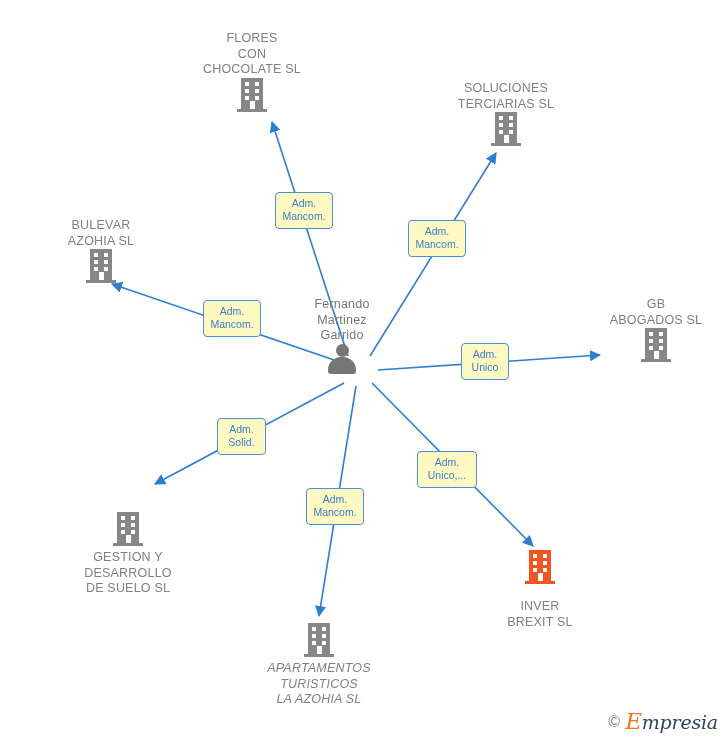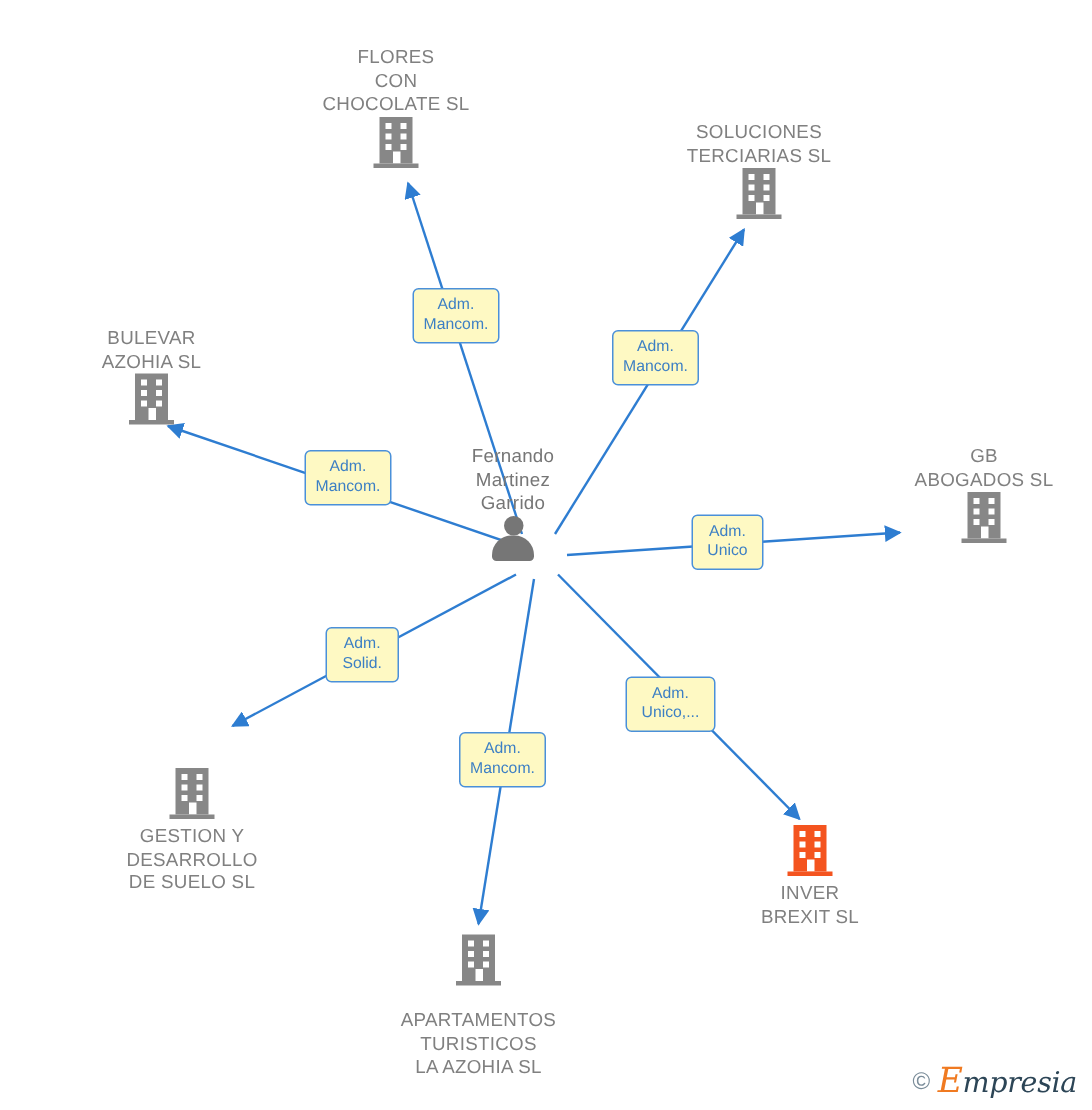--- a/index.html
+++ b/index.html
@@ -194,21 +194,21 @@
 
   <div class="elabel" style="left:217px; top:418px; width:49px;">Adm.
 Solid.</div>
 
   <div class="elabel" style="left:417px; top:451px; width:60px;">Adm.
 Unico,...</div>
 
   <div class="elabel" style="left:306px; top:488px; width:58px;">Adm.
 Mancom.</div>
 
-  <div class="node" style="left:264px; top:31px;">
+  <div class="node" style="left:252px; top:31px;">
     <div class="caption">FLORES
 CON
 CHOCOLATE SL</div>
     <div class="glyph">
       <span class="bld">
         <span class="body"></span>
         <span class="win" style="left:8px;  top:4px;"></span>
         <span class="win" style="left:18px; top:4px;"></span>
         <span class="win" style="left:8px;  top:11px;"></span>
         <span class="win" style="left:18px; top:11px;"></span>
@@ -312,39 +312,39 @@
         <span class="win" style="left:8px;  top:4px;"></span>
         <span class="win" style="left:18px; top:4px;"></span>
         <span class="win" style="left:8px;  top:11px;"></span>
         <span class="win" style="left:18px; top:11px;"></span>
         <span class="win" style="left:8px;  top:18px;"></span>
         <span class="win" style="left:18px; top:18px;"></span>
         <span class="door"></span>
         <span class="base"></span>
       </span>
     </div>
-    <div class="caption" style="margin-top:4px;">INVER
+    <div class="caption" style="margin-top:15px;">INVER
 BREXIT  SL</div>
   </div>
 
   <div class="node" style="left:319px; top:623px;">
     <div class="glyph">
       <span class="bld">
         <span class="body"></span>
         <span class="win" style="left:8px;  top:4px;"></span>
         <span class="win" style="left:18px; top:4px;"></span>
         <span class="win" style="left:8px;  top:11px;"></span>
         <span class="win" style="left:18px; top:11px;"></span>
         <span class="win" style="left:8px;  top:18px;"></span>
         <span class="win" style="left:18px; top:18px;"></span>
         <span class="door"></span>
         <span class="base"></span>
       </span>
     </div>
-    <div class="caption" style="margin-top:16px;">APARTAMENTOS
+    <div class="caption" style="margin-top:4px;font-style:italic;">APARTAMENTOS
 TURISTICOS
 LA AZOHIA SL</div>
   </div>
 
   <div id="watermark">
     <span class="copy">©</span>
     <span class="brand"><span class="cap">E</span><span>mpresia</span></span>
   </div>
 
 </div>

